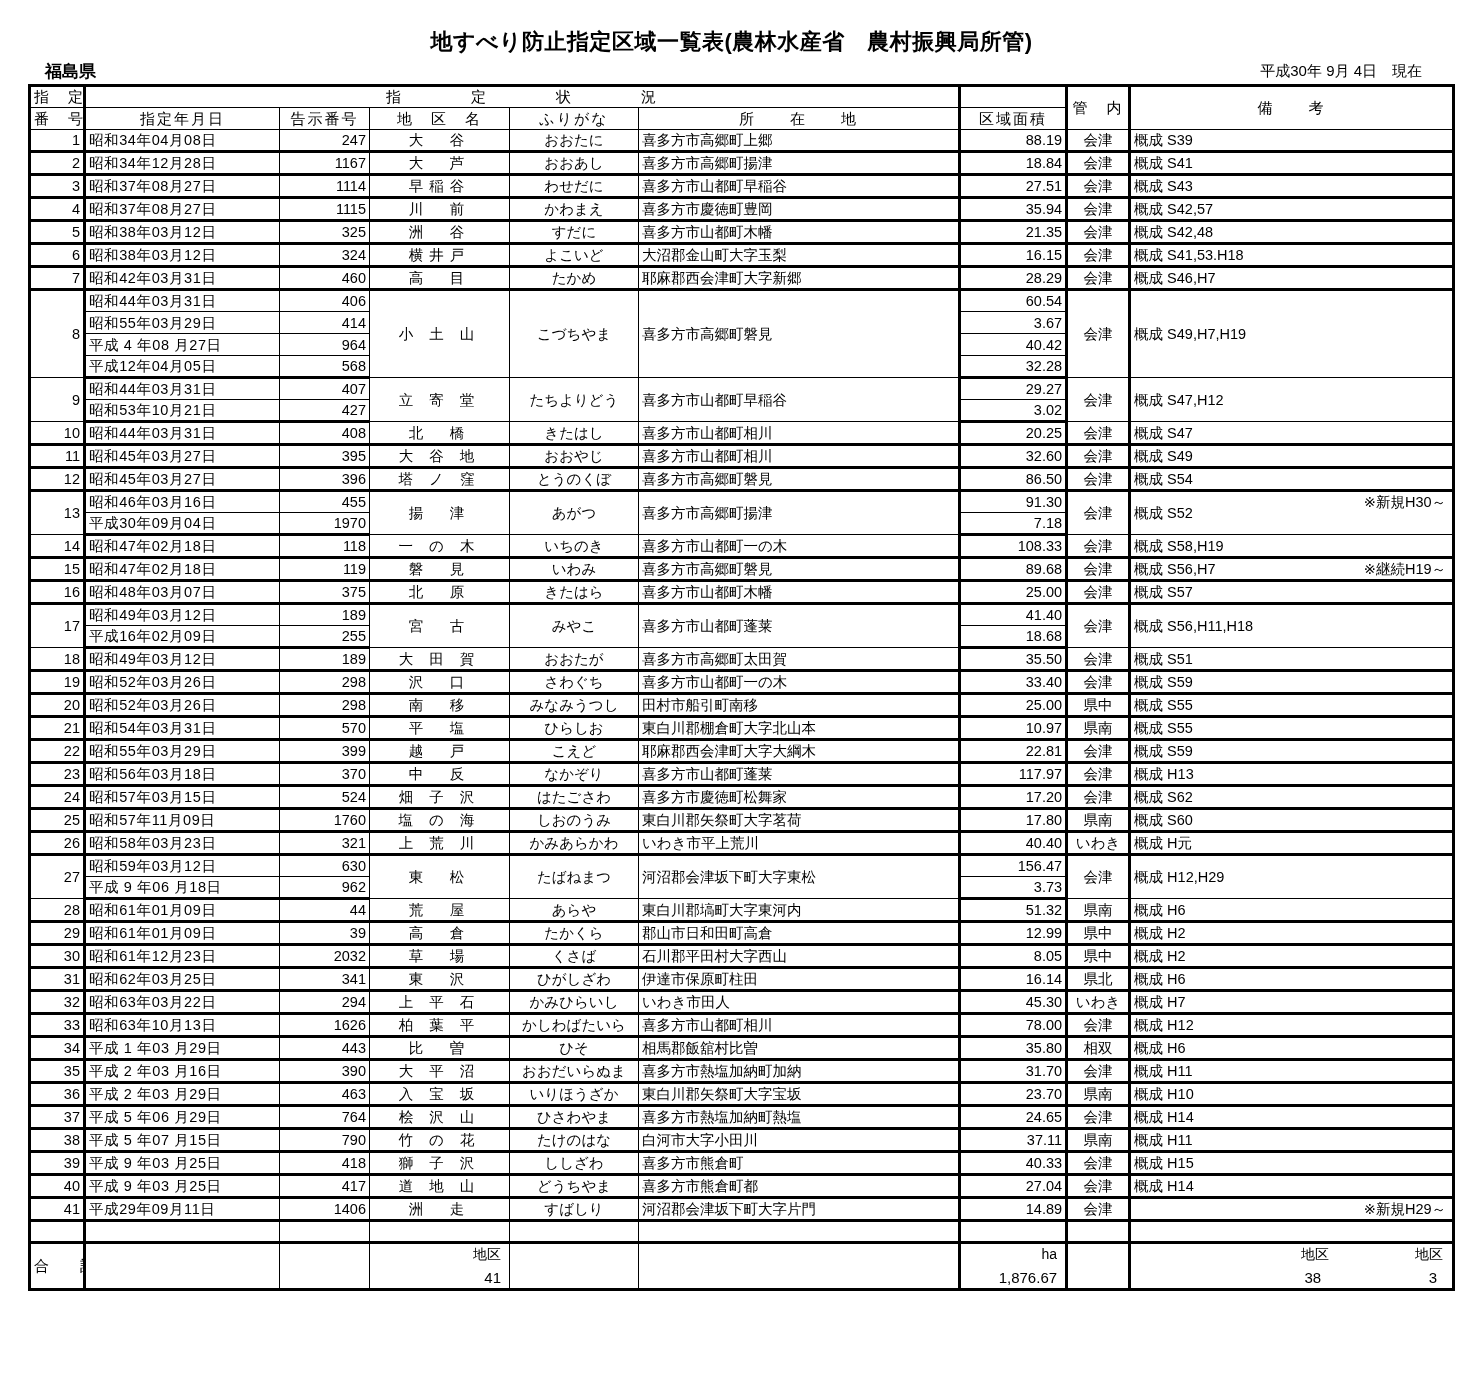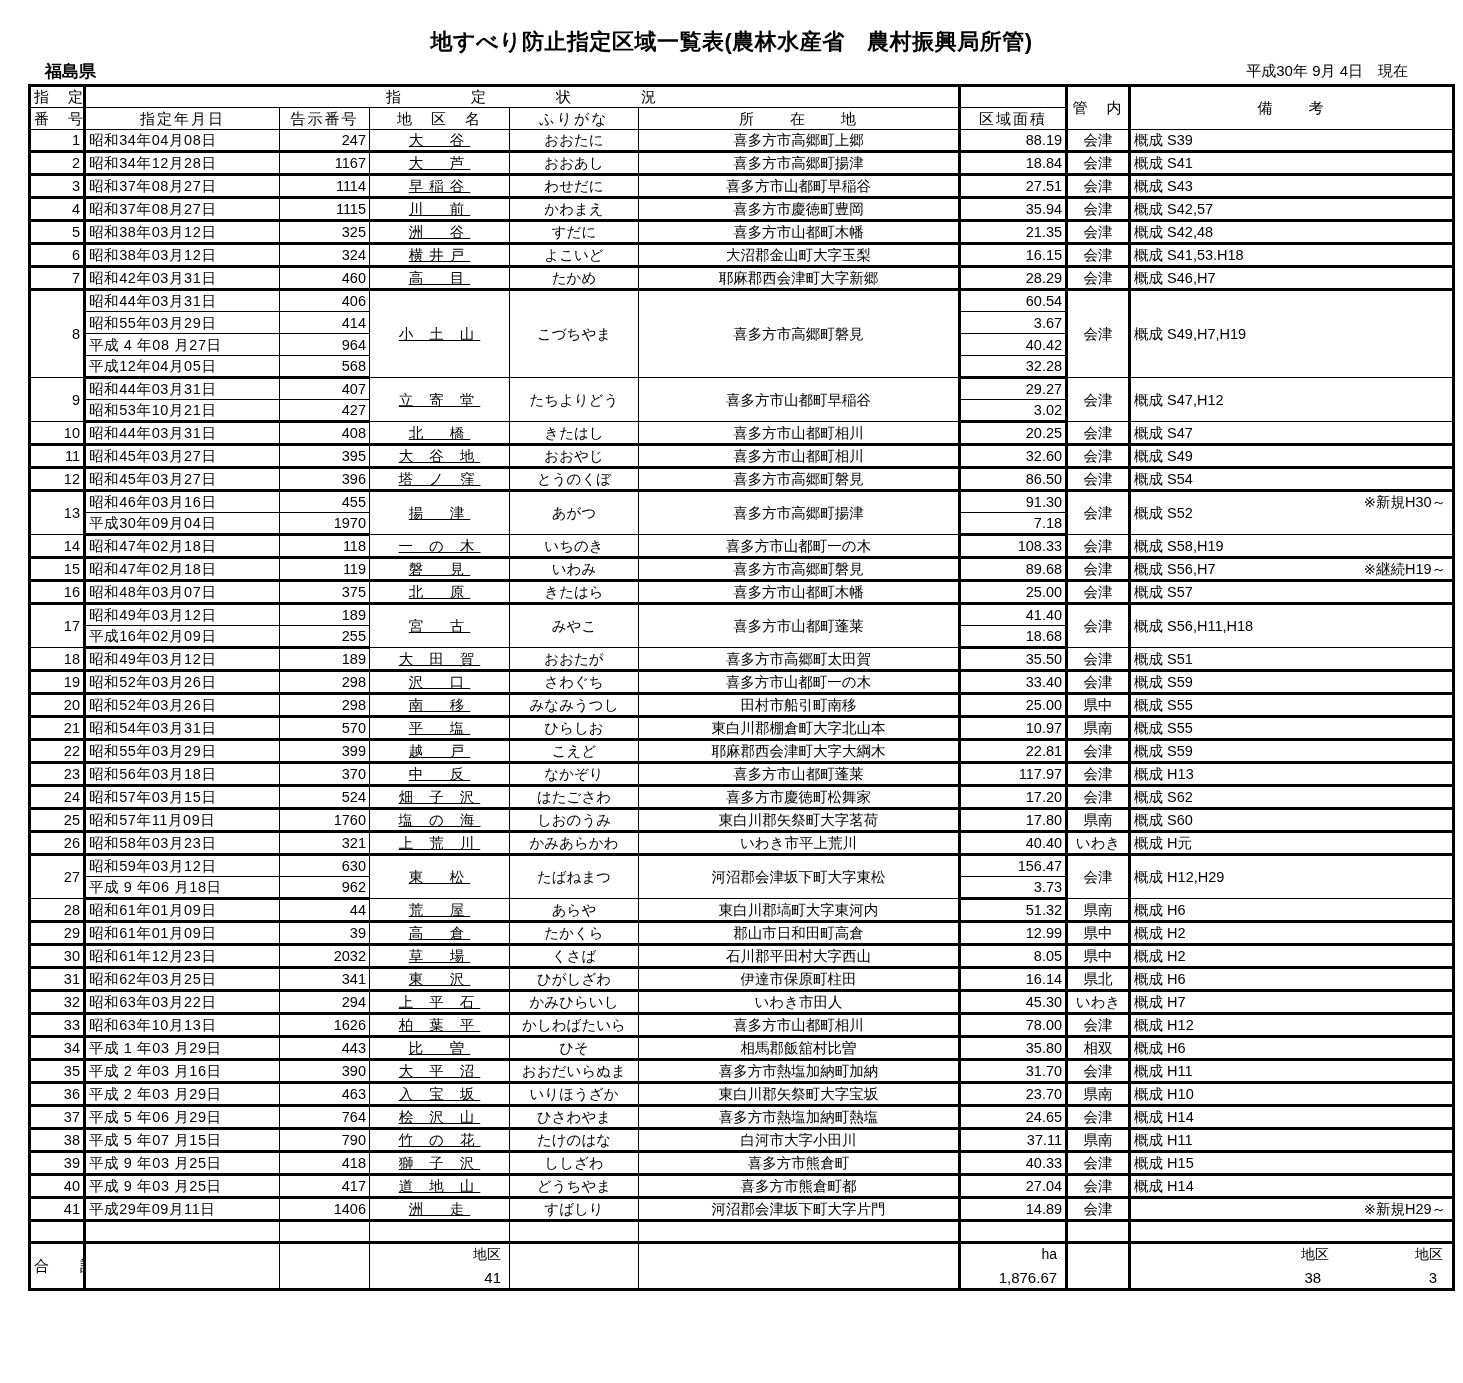--- a/index.html
+++ b/index.html
@@ -33,21 +33,21 @@
   .pref-label {
     position: absolute;
     top: 60px;
     left: 45px;
     font-size: 17px;
     font-weight: bold;
   }
   .asof {
     position: absolute;
     top: 62px;
-    right: 24px;
+    right: 10px;
     font-size: 15px;
   }
 
   table.grid {
     position: absolute;
     left: 28px;
     top: 84px;
     border-collapse: collapse;
     table-layout: fixed;
     width: 1424px;
@@ -70,23 +70,23 @@
     text-align: center;
     font-size: 15px;
     letter-spacing: 2px;
   }
   .hdr-top td { border-bottom: 1px solid #000; }
   .hdr-bot td { border-bottom: 3px solid #000; }
   table.grid { border: 3px solid #000; }
   .col-no      { width: 55px;  text-align: right; padding-right: 4px; }
   .col-date    { width: 195px; text-align: left;  padding-left: 2px; letter-spacing: 0.6px;}
   .col-notice  { width: 90px;  text-align: right; padding-right: 5px; }
-  .col-name    { width: 140px; text-align: center; letter-spacing: 6px; padding-left: 8px; text-decoration: underline;}
+  .col-name    { width: 140px; text-align: center; letter-spacing: 6px; padding-left: 8px;}
   .col-kana    { width: 129px; text-align: center; }
-  .col-addr    { width: 321px; text-align: center; padding-left: 4px; }
+  .col-addr    { width: 321px; text-align: left; padding-left: 4px; }
   .col-area    { width: 107px; text-align: right; padding-right: 5px; }
   .col-juris   { width: 63px;  text-align: center; font-weight: bold; }
   .col-remark  { width: 324px; text-align: left; position: relative; }
 
   
   td.col-no, td.col-notice, td.col-area, td.col-juris { }
   .bl-thick { border-left: 3px solid #000 !important; }
   .br-thick { border-right: 3px solid #000 !important; }
   .bb-thick { border-bottom: 3px solid #000 !important; }
   .group-cell { vertical-align: top; }

